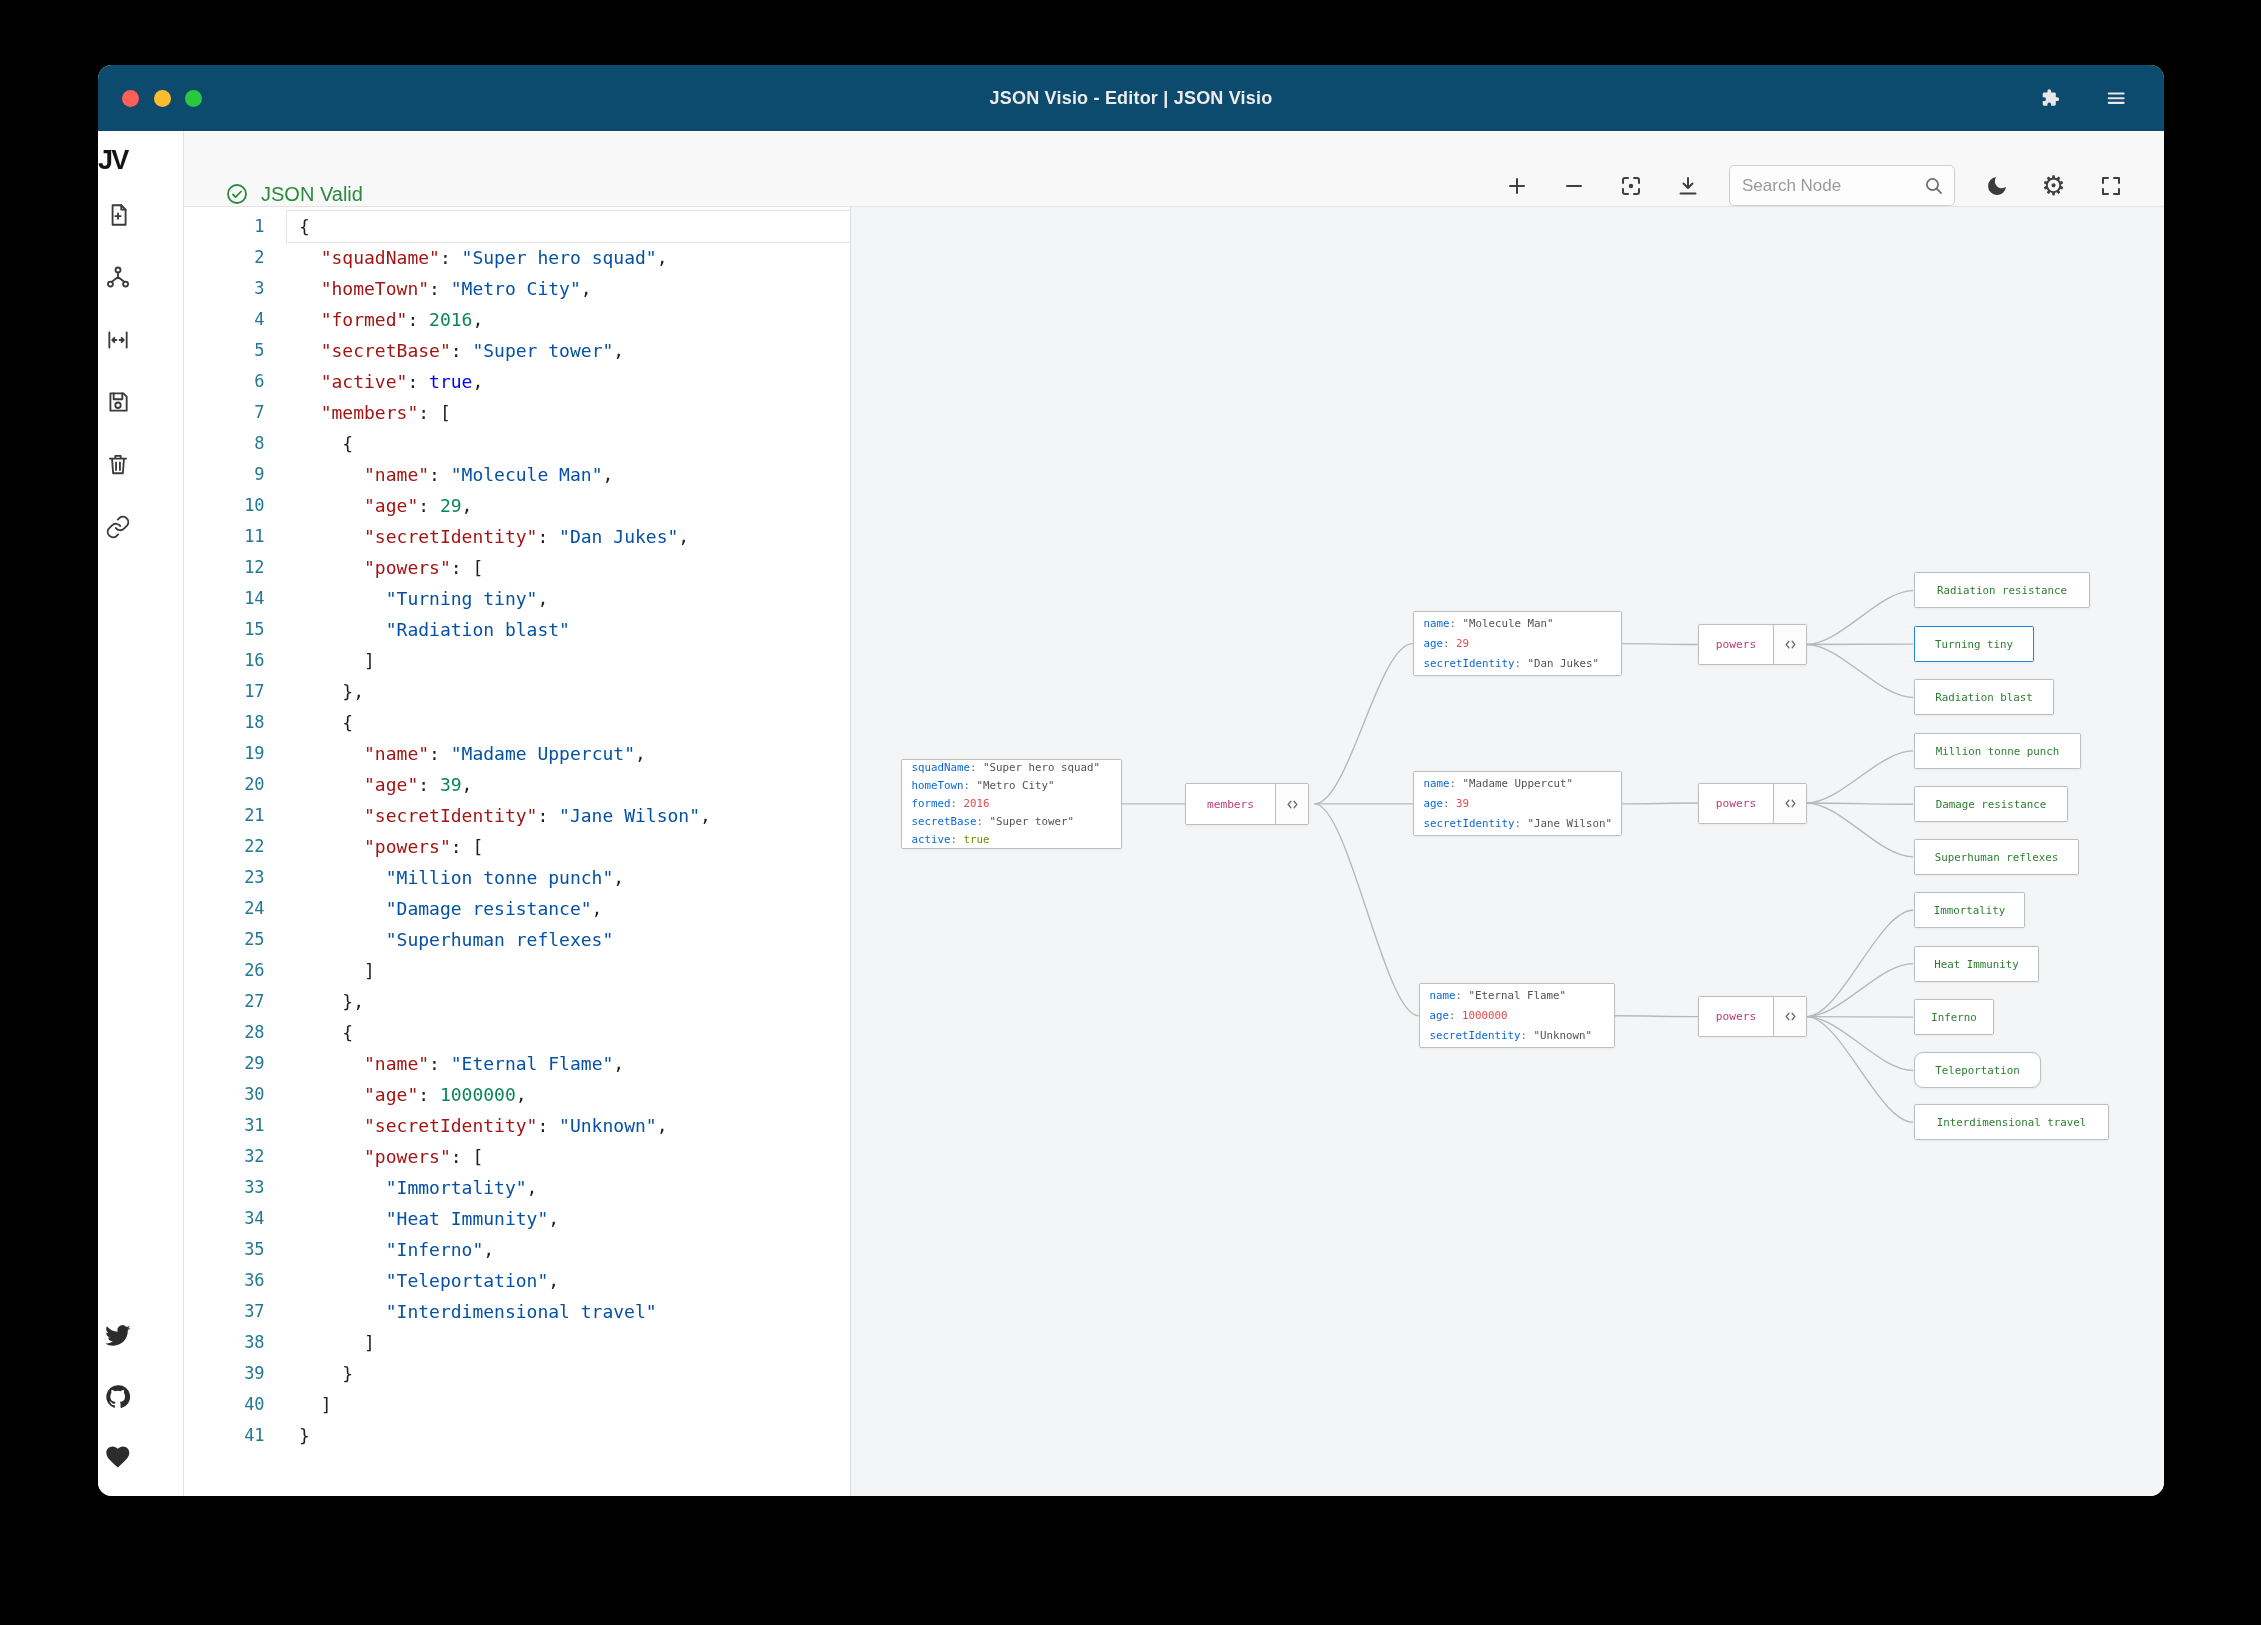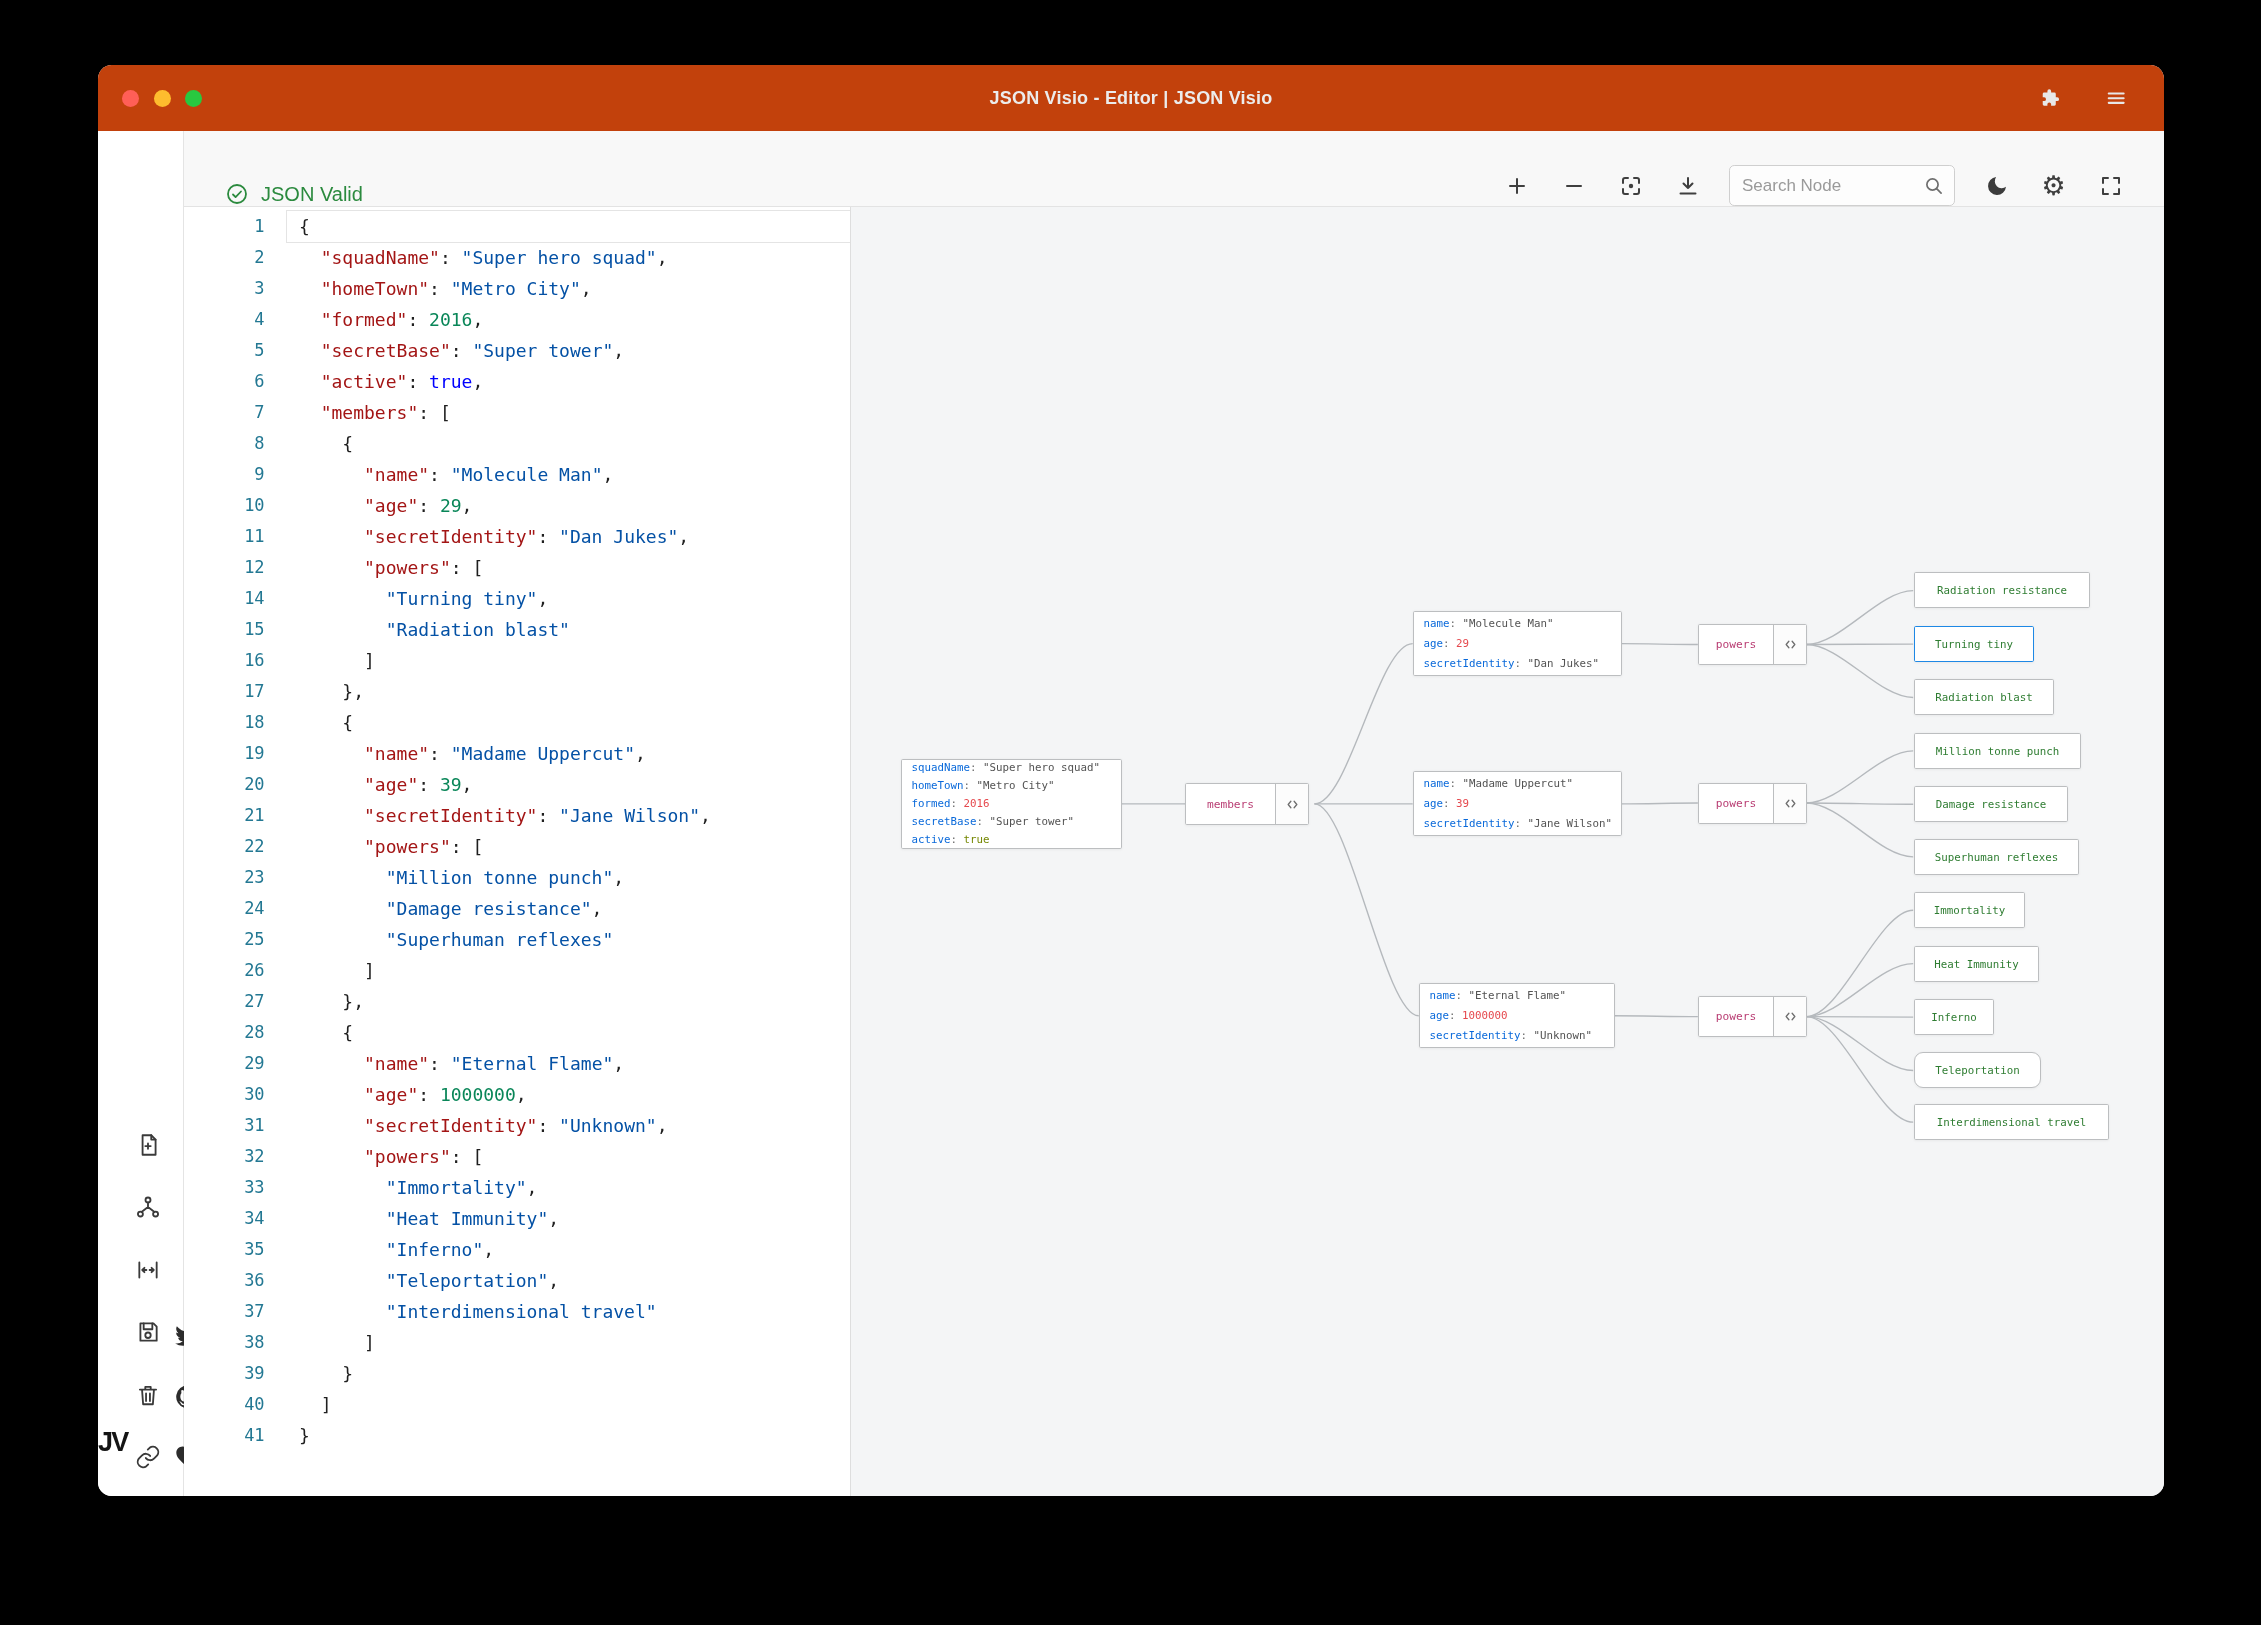--- a/index.html
+++ b/index.html
@@ -3,31 +3,31 @@
 <meta charset="utf-8">
 <style>
   * { margin:0; padding:0; box-sizing:border-box; }
   html,body { width:2261px; height:1625px; background:#000; font-family:"Liberation Sans", sans-serif; overflow:hidden; }
 
   .window { position:absolute; left:98px; top:65px; width:2066px; height:1431px;
             background:#fff; border-radius:13.8px; overflow:hidden; display:flex; flex-direction:column;
             box-shadow:0 34px 103px rgba(0,0,0,.65); }
 
   
-  .titlebar { height:66px; background:#c2410c; display:flex; align-items:center; position:relative; flex:0 0 auto; }
+  .titlebar { height:66px; background:#0c4a6e; display:flex; align-items:center; position:relative; flex:0 0 auto; }
   .traffic { display:flex; gap:14.6px; padding-left:24px; }
   .light { width:17px; height:17px; border-radius:50%; }
   .light.red { background:#ff5f57; } .light.yellow { background:#febc2e; } .light.green { background:#28c840; }
   .win-title { position:absolute; left:50%; transform:translateX(-50%); color:#ececec; font-size:18px; font-weight:700; letter-spacing:0.2px; }
   .tb-right { margin-left:auto; display:flex; align-items:center; gap:26px; padding-right:27.6px; color:#e8e8e8; }
 
   
   .main { flex:1; display:flex; min-height:0; }
 
-  .sidebar { width:86px; background:#fff; border-right:0.9px solid #e4e4e4; display:flex; flex-direction:row; align-items:flex-end; padding:13.8px 0 19px; flex:0 0 auto; }
+  .sidebar { width:86px; background:#fff; border-right:0.9px solid #e4e4e4; display:flex; flex-direction:column; align-items:flex-start; padding:13.8px 0 19px; flex:0 0 auto; }
   .logo { font-size:27px; font-weight:700; letter-spacing:-1.7px; color:#141414; margin-bottom:19px; cursor:pointer; }
   .side-icons { display:flex; flex-direction:column; gap:22.4px; color:#3a3a3a; }
   .side-bottom { margin-top:auto; display:flex; flex-direction:column; gap:20.7px; color:#2c2c2c; align-items:center; }
   .icon-btn { width:40px; height:40px; display:flex; align-items:center; justify-content:center; cursor:pointer; }
 
   .workspace { flex:1; display:flex; flex-direction:column; min-width:0; }
 
   
   .topbar { height:76px; background:#f8f8f8; border-bottom:0.9px solid #e3e3e3; display:flex; align-items:flex-end; flex:0 0 auto; }
   .valid { display:flex; align-items:center; gap:12px; padding-left:41px; color:#2b8a3e; font-size:20px; }

